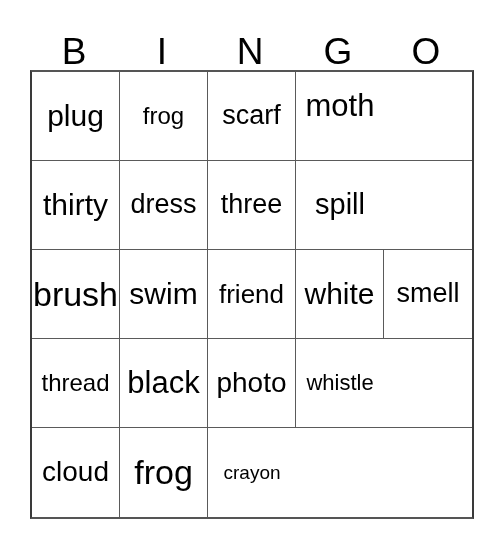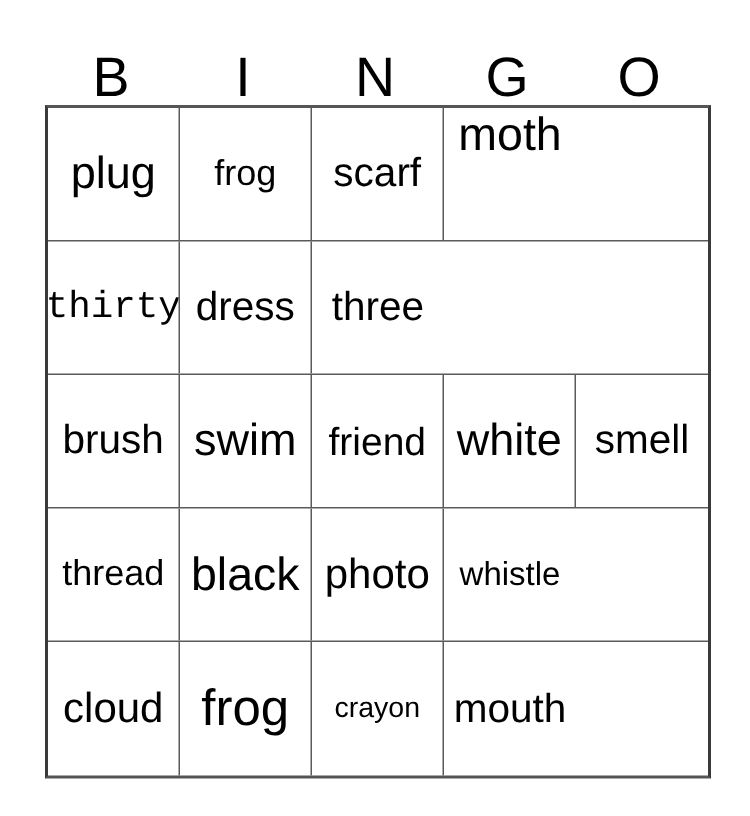--- a/index.html
+++ b/index.html
@@ -85,21 +85,21 @@
     line-height: 1.02;
     white-space: nowrap;
     text-align: center;
     padding: 0 2px;
   }
   
   .cell.align-top {
     align-items: flex-start;
   }
   .cell.align-top .cell-text {
-    padding-top: 2px;
+    padding-top: 18px;
   }
 </style>
 </head>
 <body>
 
 <div id="card">
 
   <div id="header">
       <div class="header-cell">
         <span>B</span>
@@ -128,32 +128,35 @@
         </div>
         <div class="cell">
           <span class="cell-text" style="font-size: 27px;">scarf</span>
         </div>
         <div class="cell align-top">
           <span class="cell-text" style="font-size: 31px;">moth</span>
         </div>
       </div>
       <div class="grid-row">
         <div class="cell">
-          <span class="cell-text" style="font-size: 25px; font-family: Liberation Mono, monospace;">thirty</span>
+          <span class="cell-text" style="font-size: 30px;">thirty</span>
         </div>
         <div class="cell">
           <span class="cell-text" style="font-size: 27px;">dress</span>
         </div>
         <div class="cell">
           <span class="cell-text" style="font-size: 27px;">three</span>
         </div>
+        <div class="cell">
+          <span class="cell-text" style="font-size: 29px;">spill</span>
+        </div>
       </div>
       <div class="grid-row">
         <div class="cell">
-          <span class="cell-text" style="font-size: 27px;">brush</span>
+          <span class="cell-text" style="font-size: 34px;">brush</span>
         </div>
         <div class="cell">
           <span class="cell-text" style="font-size: 30px;">swim</span>
         </div>
         <div class="cell">
           <span class="cell-text" style="font-size: 26px;">friend</span>
         </div>
         <div class="cell">
           <span class="cell-text" style="font-size: 30px;">white</span>
         </div>
@@ -178,19 +181,16 @@
       <div class="grid-row">
         <div class="cell">
           <span class="cell-text" style="font-size: 28px;">cloud</span>
         </div>
         <div class="cell">
           <span class="cell-text" style="font-size: 34px;">frog</span>
         </div>
         <div class="cell">
           <span class="cell-text" style="font-size: 19px;">crayon</span>
         </div>
-        <div class="cell">
-          <span class="cell-text" style="font-size: 27px;">mouth</span>
-        </div>
       </div>
     </div>
 
 </div>
 
 </body></html>

